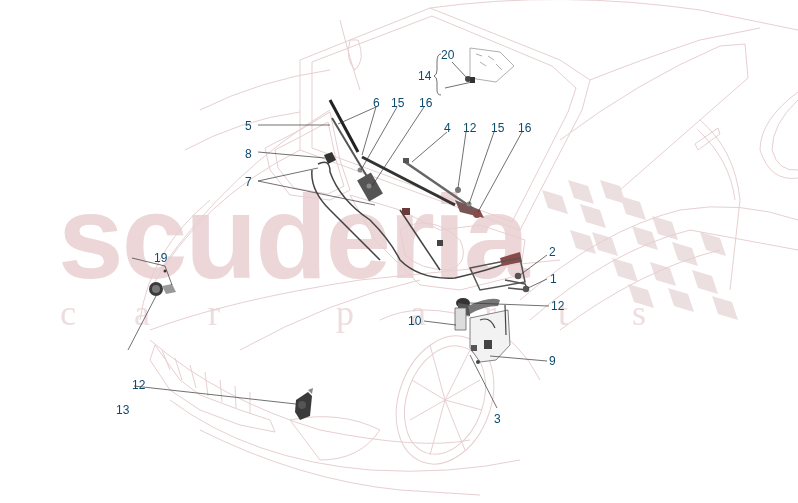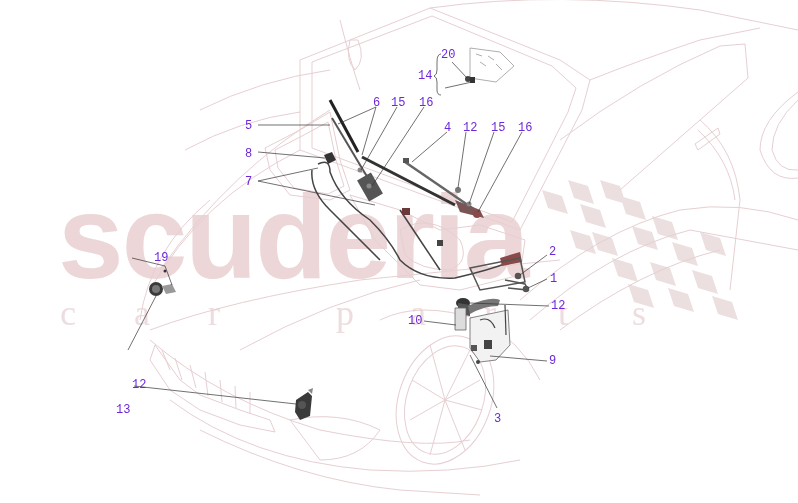--- a/index.html
+++ b/index.html
@@ -2,21 +2,21 @@
 <html><head>
 <meta charset="utf-8">
 <style>
   html, body { margin: 0; padding: 0; background: #ffffff; }
   body { width: 798px; height: 503px; overflow: hidden; position: relative; font-family: "Liberation Sans", sans-serif; }
   #stage { position: absolute; left: 0; top: 0; width: 798px; height: 503px; }
   svg { position: absolute; left: 0; top: 0; }
   .wm-big { position: absolute; left: 58px; top: 178px; font-family: "Liberation Sans", sans-serif; font-weight: bold; font-size: 118px; letter-spacing: -2px; color: #ecd6d8; line-height: 1; }
   .wm-small { position: absolute; left: 60px; top: 292px; font-family: Liberation Serif, serif; font-size: 36px; color: #eeddde; letter-spacing: 0; }
   .wm-small span { display: inline-block; width: 74px; }
-  .callout { position: absolute; font-family: Liberation Mono, monospace; font-size: 12px; color: #6d28d9; line-height: 1; }
+  .callout { position: absolute; font-family: Liberation Sans, sans-serif; font-size: 12px; color: #0c4a6e; line-height: 1; }
 </style>
 </head>
 <body>
 
 <div id="stage">
 
   <div class="wm-big">scuderia</div>
   <div class="wm-small">
     <span>c</span><span>a</span><span>r</span><span style="width:54px"></span><span>p</span><span>a</span><span>r</span><span>t</span><span>s</span>
   </div>

